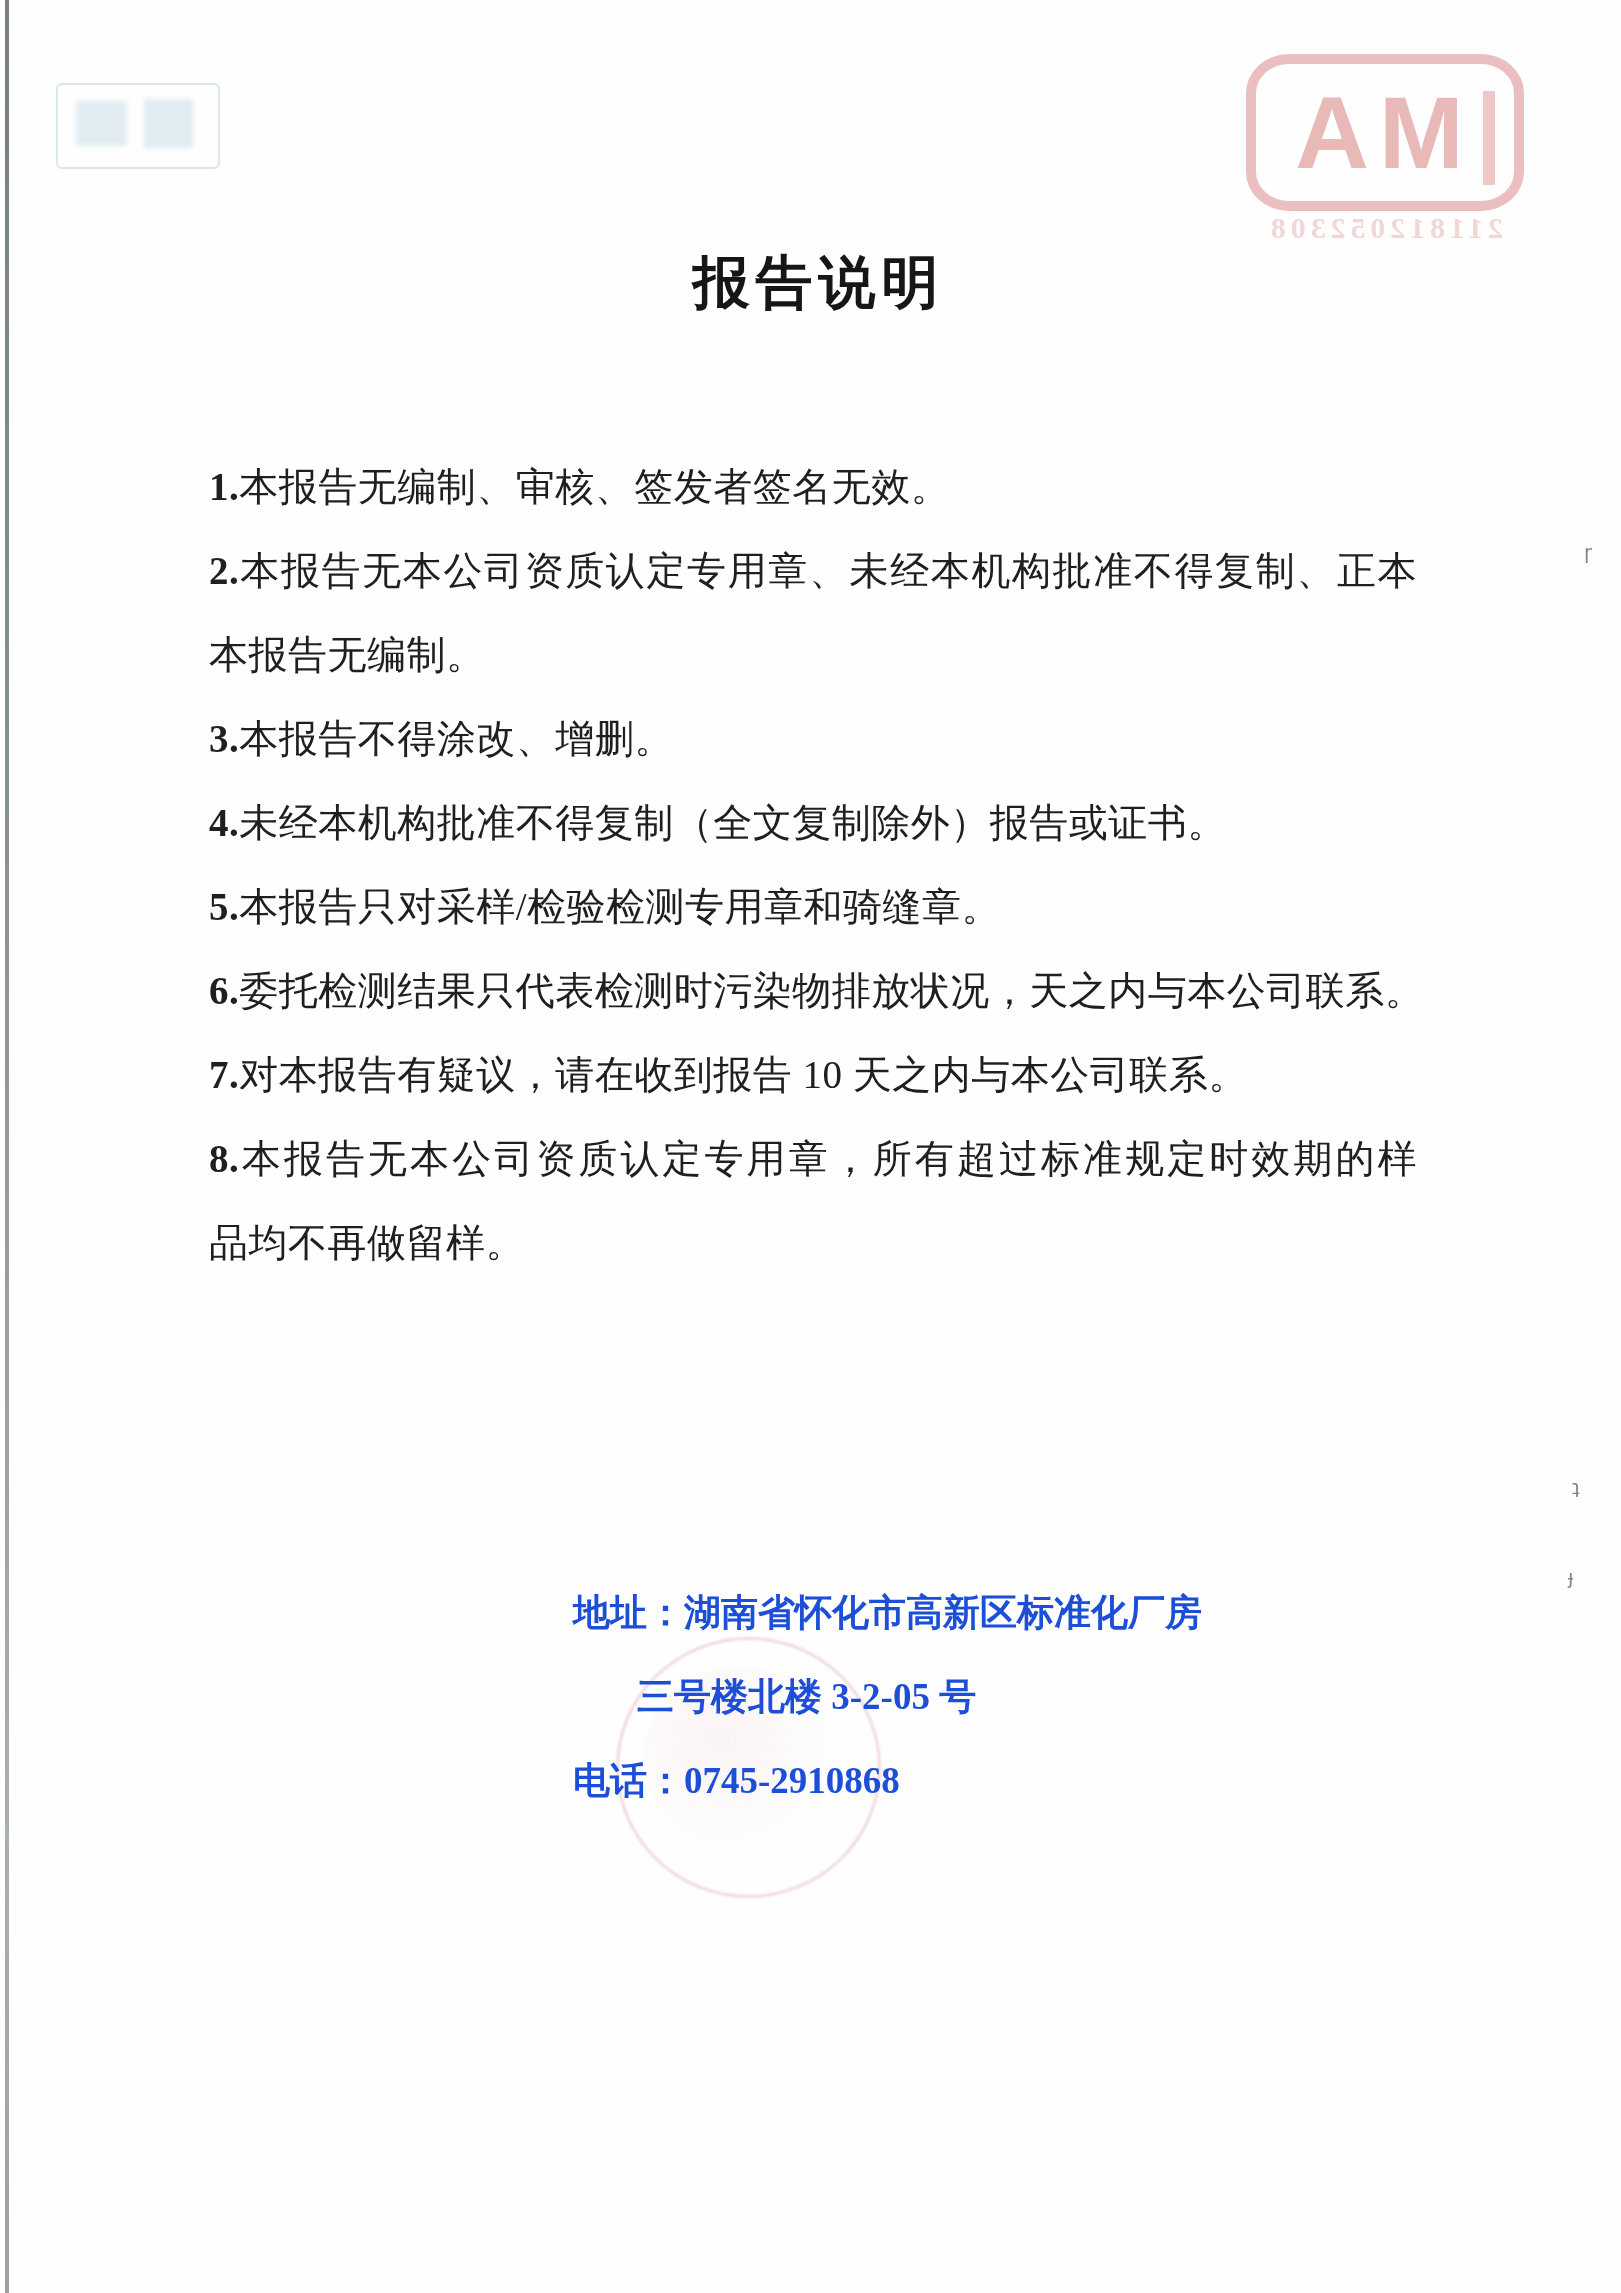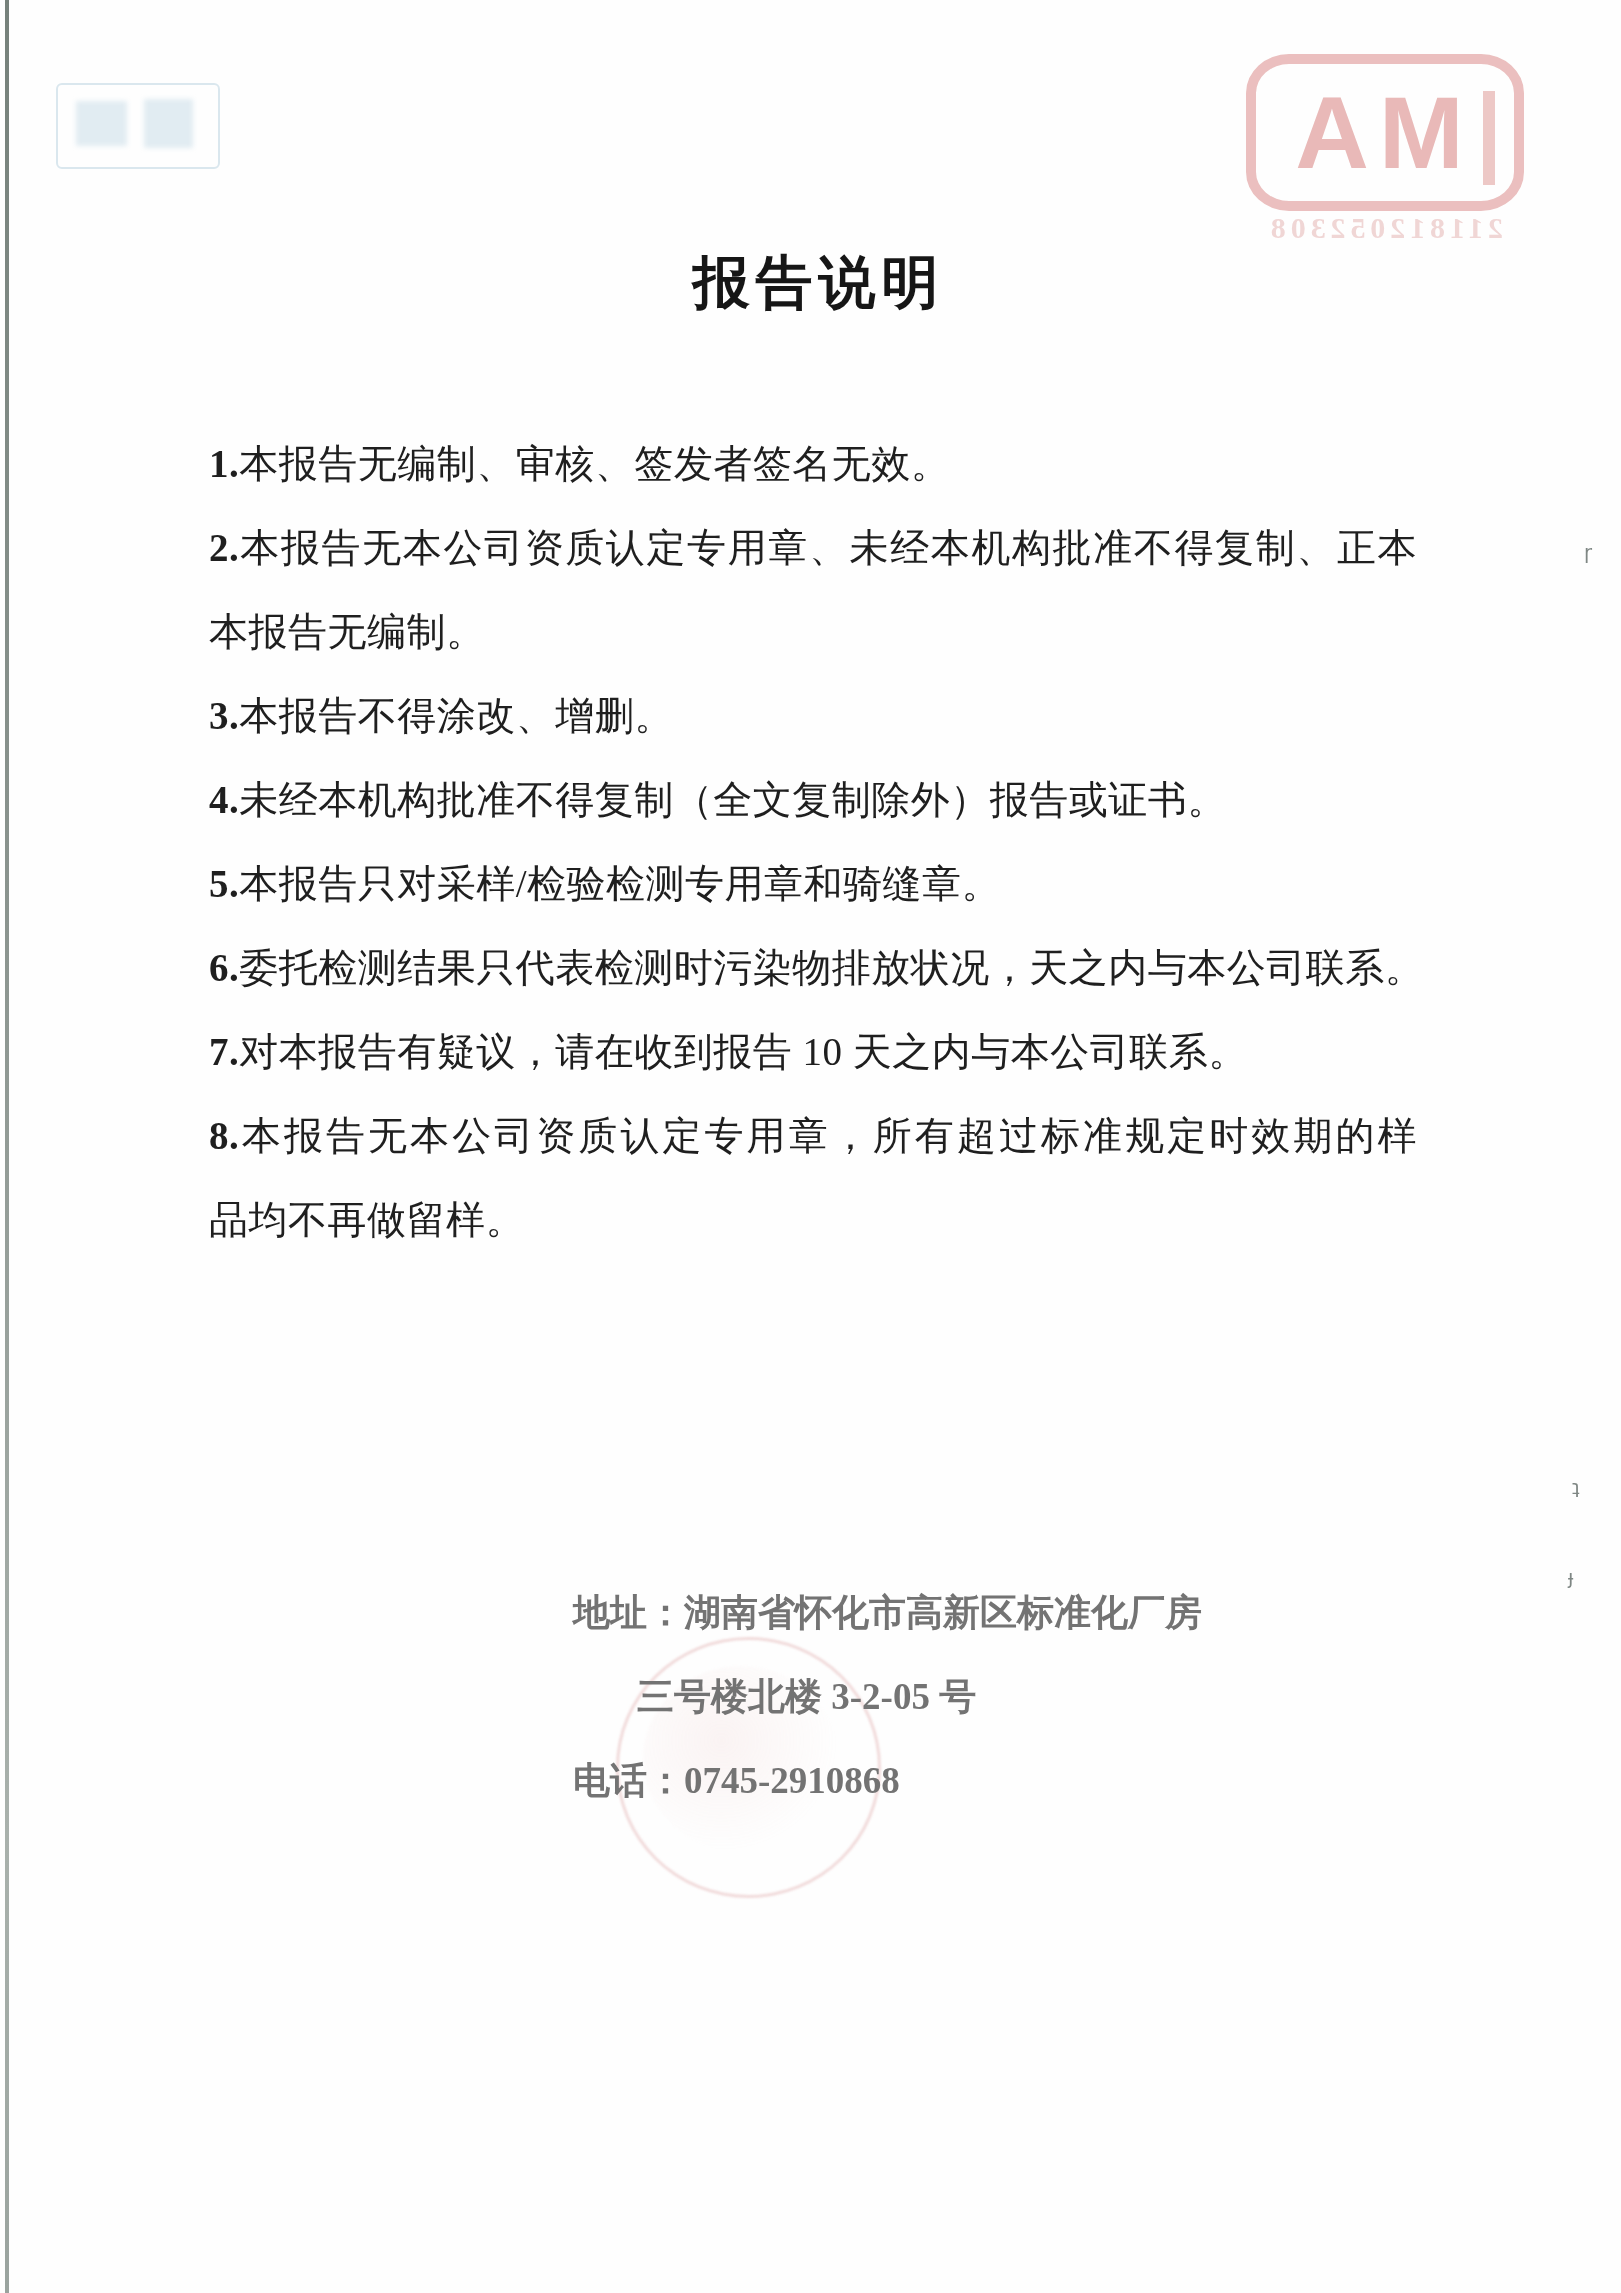--- a/index.html
+++ b/index.html
@@ -68,32 +68,32 @@
   }
   
   .doc-title{
     position:absolute;left:0;top:245px;width:1637px;
     text-align:center;
     font-size:57px;font-weight:bold;letter-spacing:5.9px;
     color:#161616;
   }
   
   .notes{
-    position:absolute;left:209px;top:422px;width:1215px;
+    position:absolute;left:209px;top:445px;width:1215px;
     font-size:39px;line-height:84px;
     letter-spacing:0.5px;
   }
   .notes .line{white-space:nowrap;}
   .notes .line.jl{white-space:normal;text-align:justify;text-align-last:justify;width:1208px;height:84px;overflow:hidden;}
   .notes .num{font-weight:bold;font-family:"Liberation Serif","DejaVu Serif",serif;}
   
   .contact{
     position:absolute;left:573px;top:1571px;
     font-size:37px;line-height:84px;font-weight:bold;
-    color:#737373;
+    color:#1d4ed8;
   }
   .contact .cline{white-space:nowrap;}
   .contact .indent{padding-left:64px;font-family:Liberation Serif, serif;}
   
   .artifact{
     position:absolute;
     font-family:"DejaVu Sans",sans-serif;
     font-size:19.6px;color:#55605c;opacity:0.75;
   }
   .a1{left:1584px;top:541px;}

